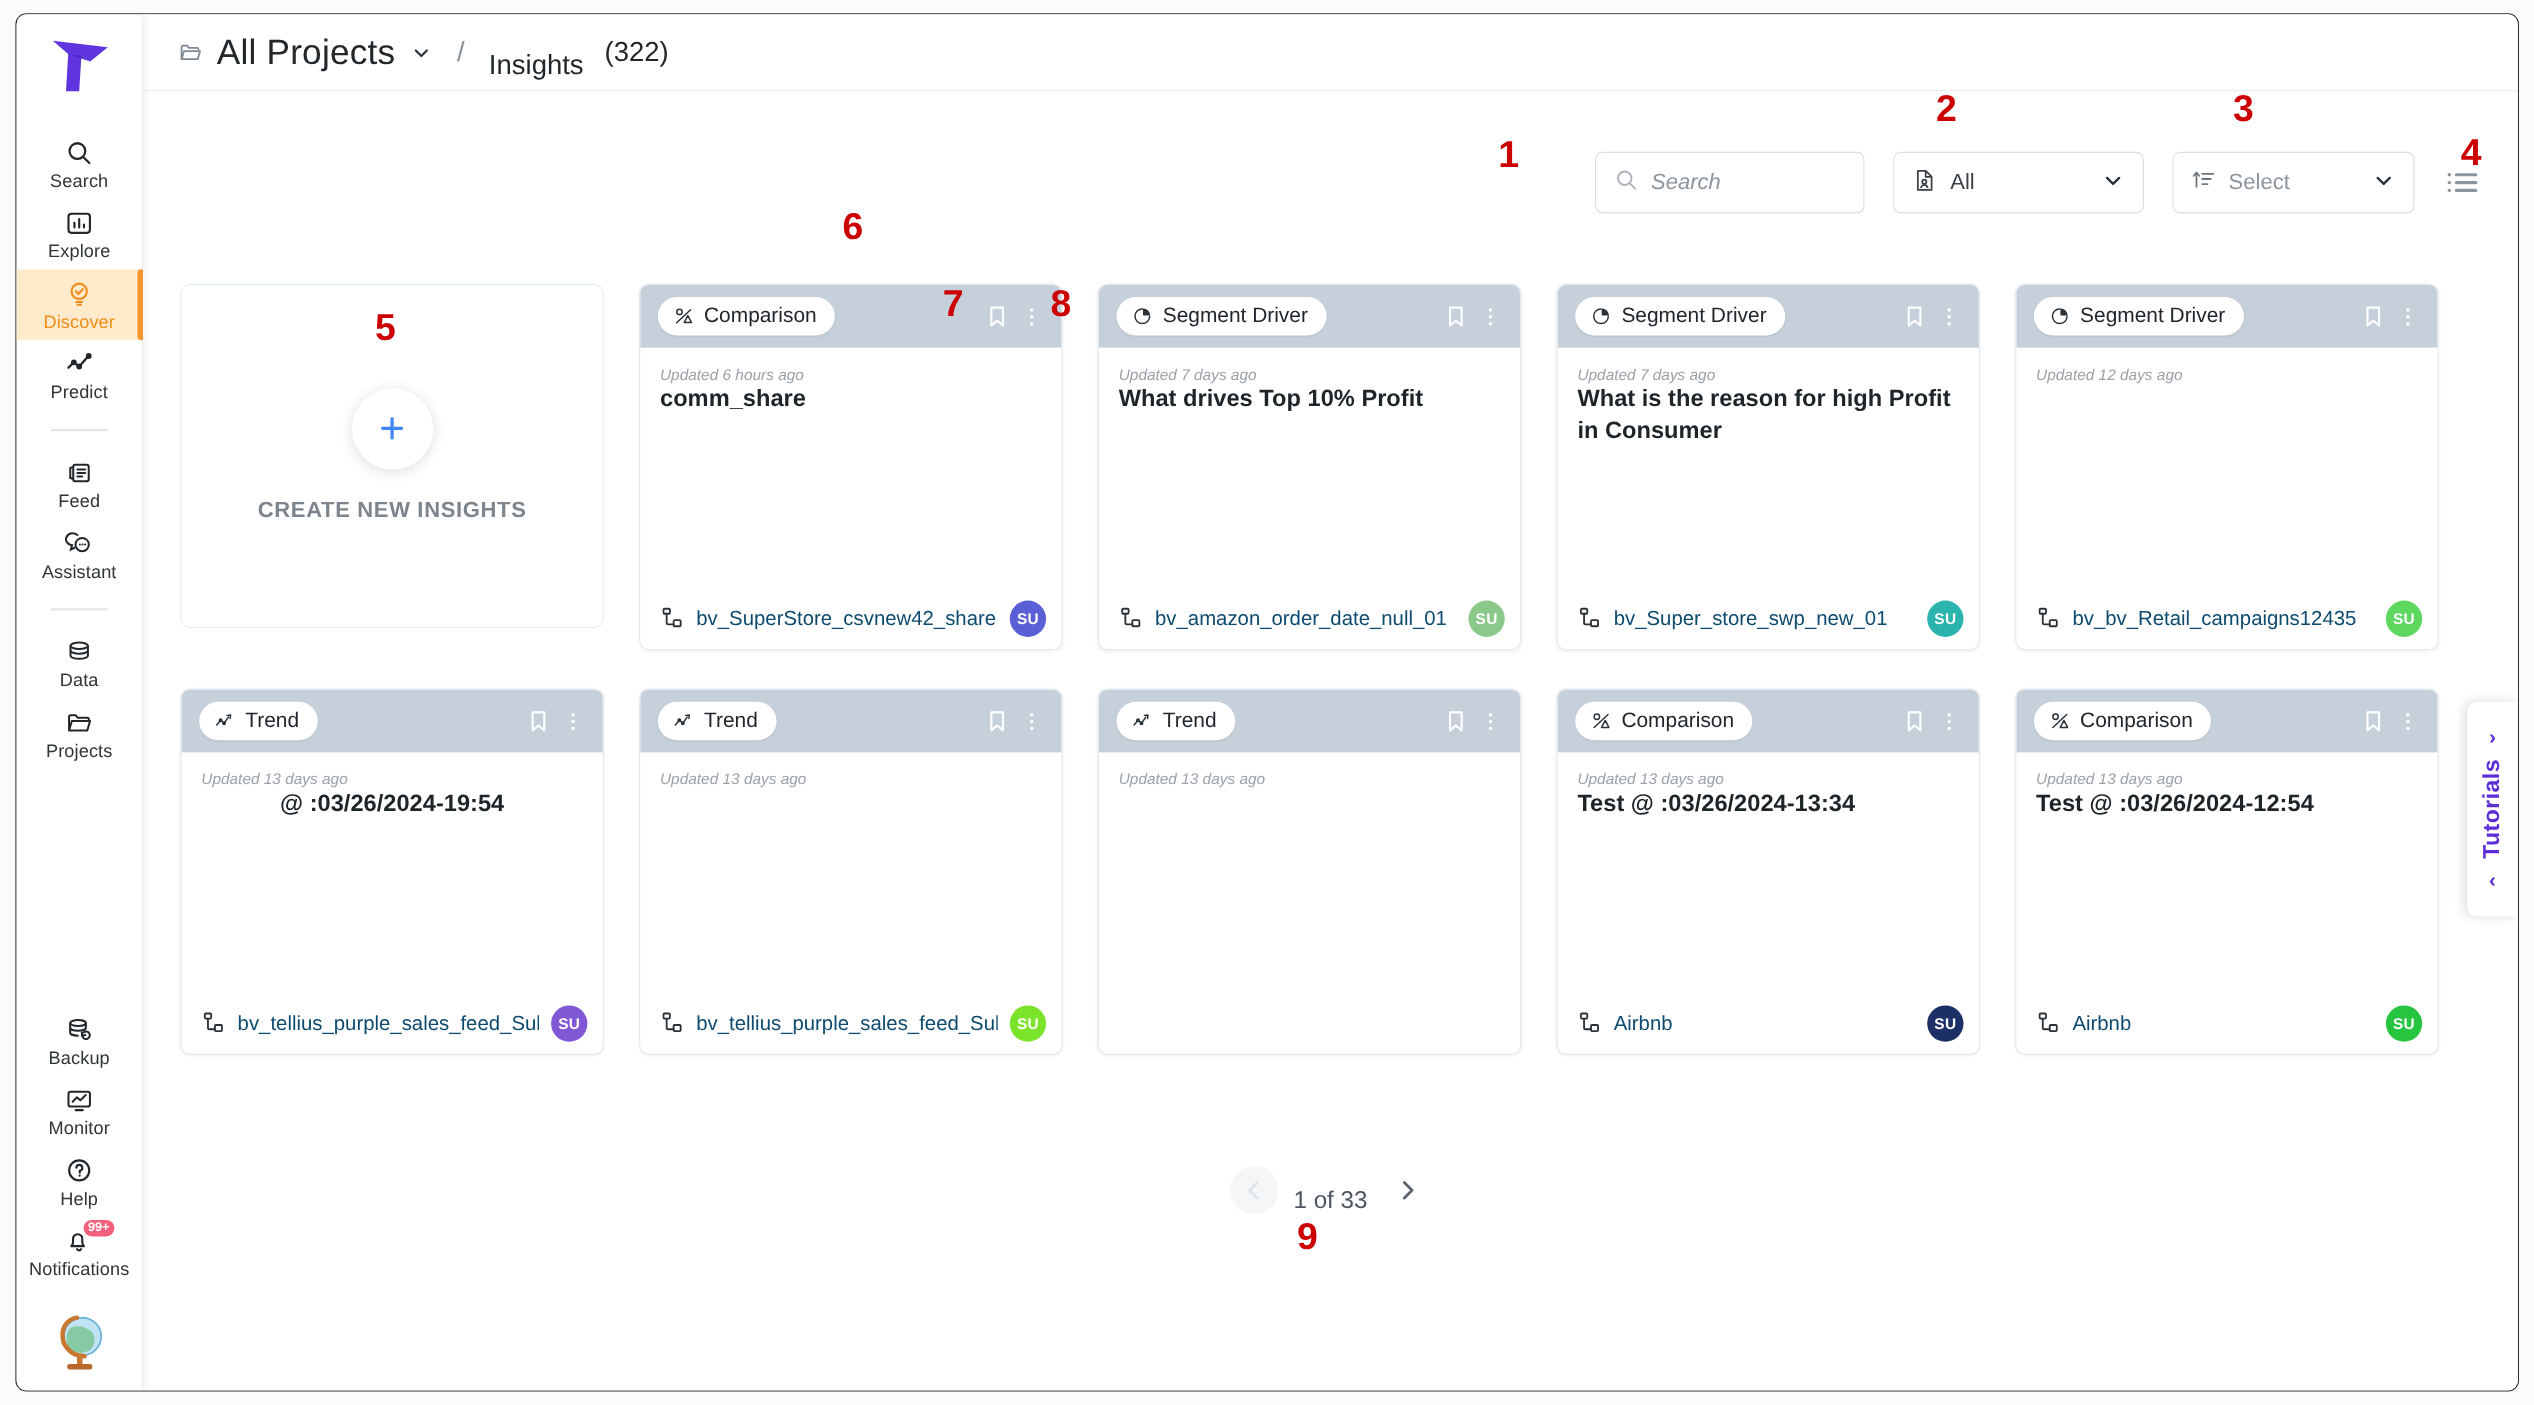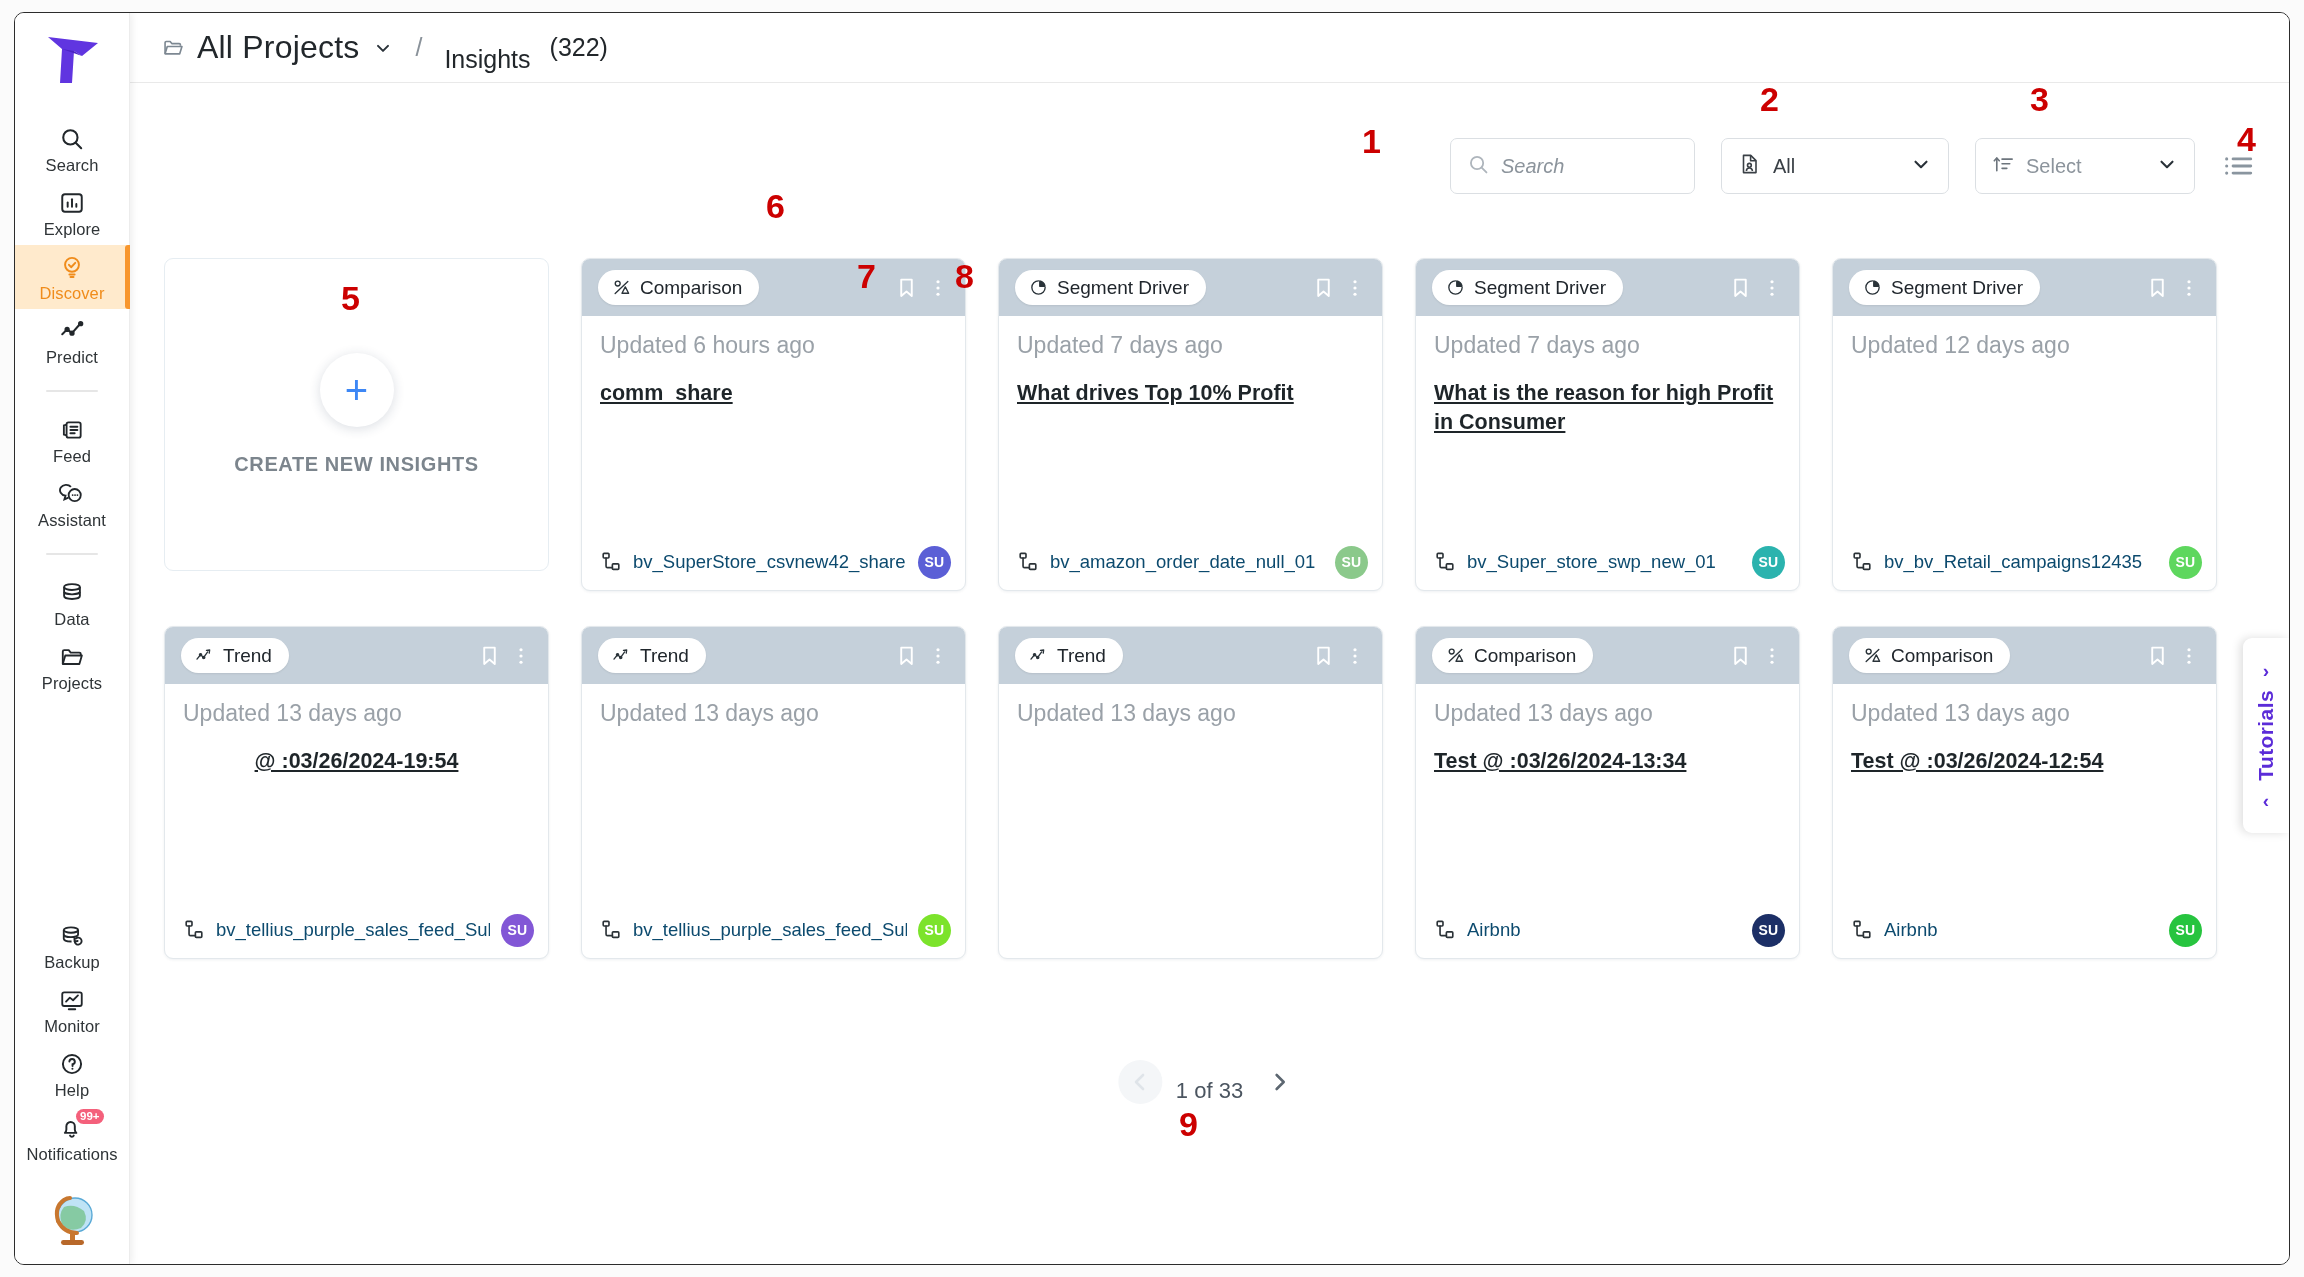--- a/index.html
+++ b/index.html
@@ -159,26 +159,25 @@
     gap: 9px;
     padding: 0 17px 0 14px;
     box-shadow: 0 1px 2px rgba(0,0,0,0.08);
   }
   .type-pill .pill-ic { width: 19px; height: 19px; display:flex; }
   .type-pill .pill-lbl { font-size: 19px; color: #20262c; }
   .head-actions { margin-left: auto; display: flex; align-items: center; gap: 6px; }
   .bookmark-btn, .kebab-btn { width: 26px; height: 28px; display:flex; align-items:center; justify-content:center; cursor: pointer; }
 
   .card-body { flex: 1 1 auto; padding: 16px 18px 0 18px; position: relative; }
-  .updated { font-size: 23px; color: #9aa1a8; }
+  .updated { font-size: 14px; color: #9aa1a8; font-style: italic; }
   .card-title {
-    margin-top: 20px;
+    margin-top: 0;
     font-size: 21.5px; font-weight: bold; color: #1e2529;
     line-height: 1.35;
-    text-decoration: underline;
   }
   .card-title.centered { text-align: center; }
 
   .card-foot {
     height: 56px;
     display: flex; align-items: center;
     padding: 0 14px 0 18px; gap: 11px;
     flex: 0 0 auto;
   }
   .ds-ic { width: 22px; height: 22px; display:flex; flex: 0 0 auto; }

